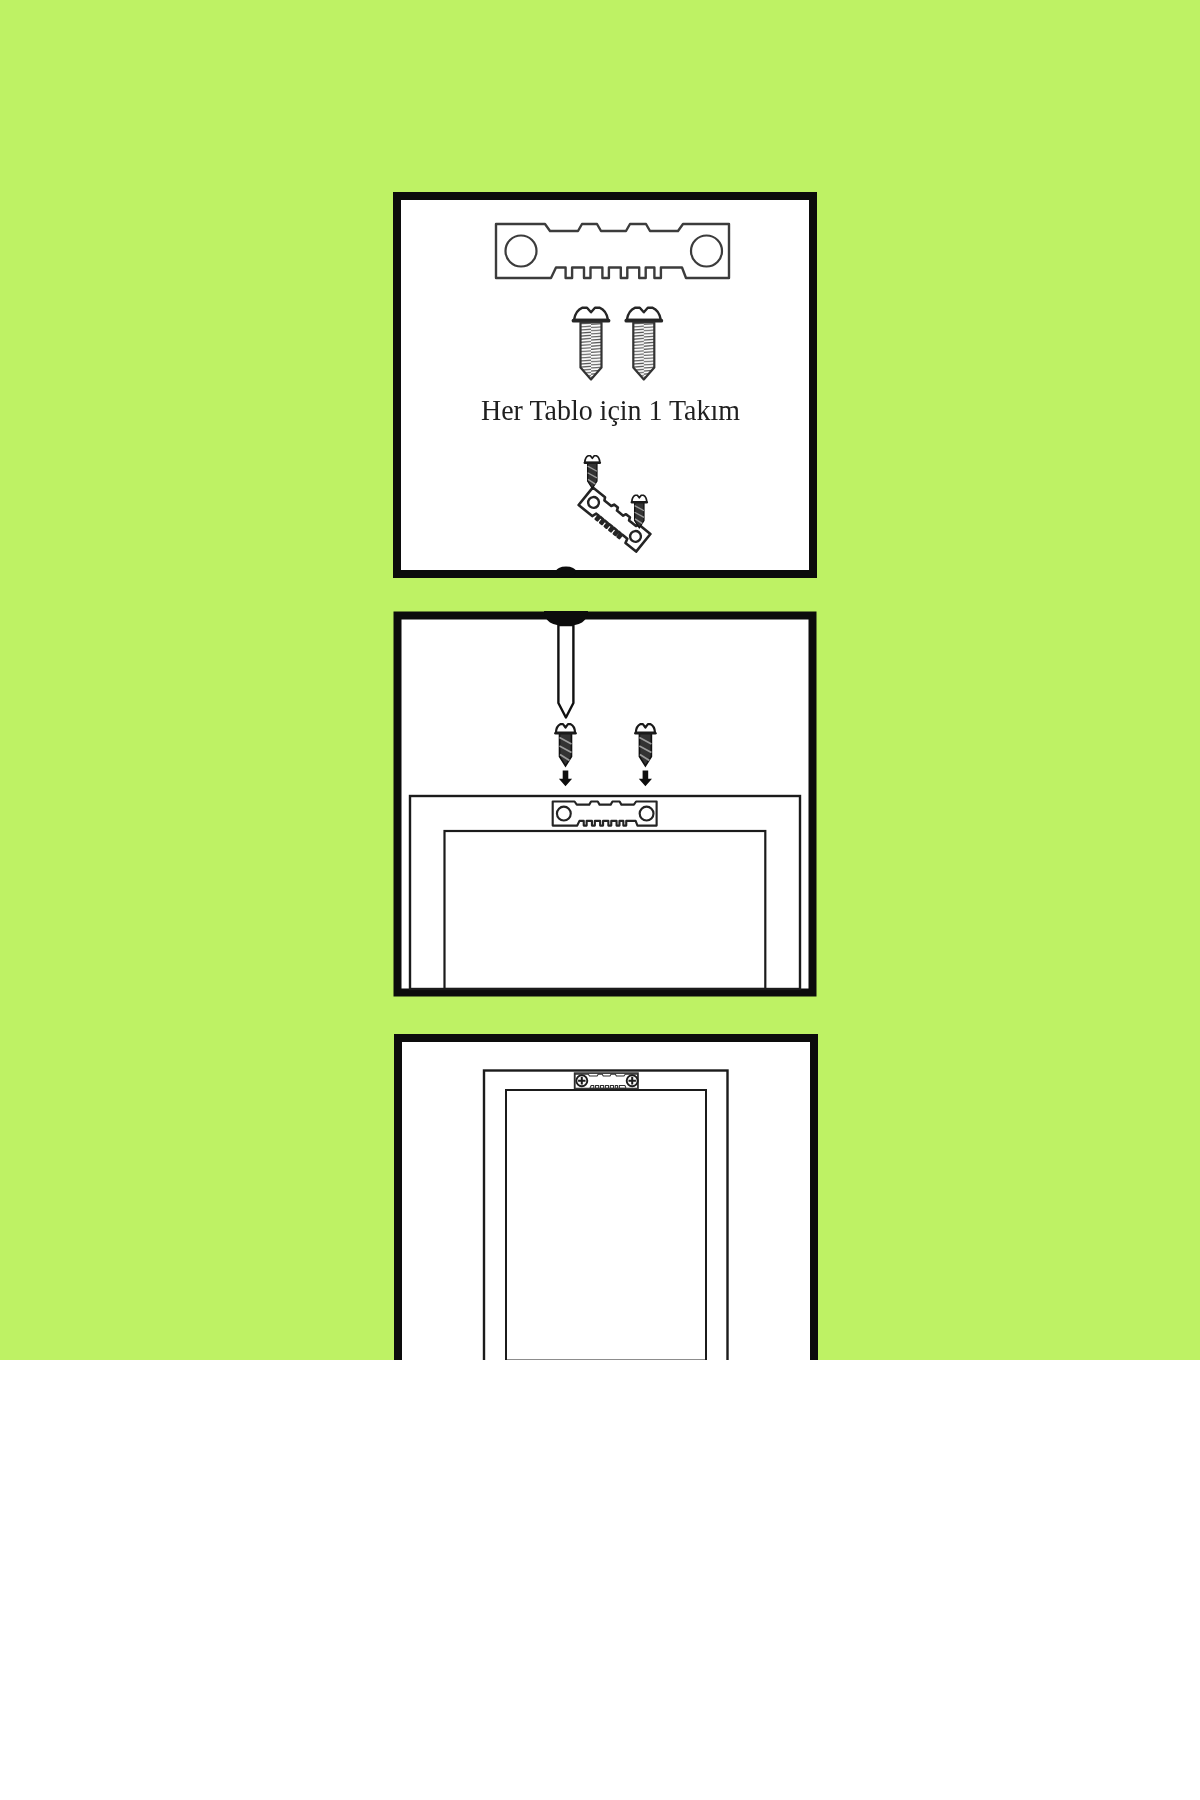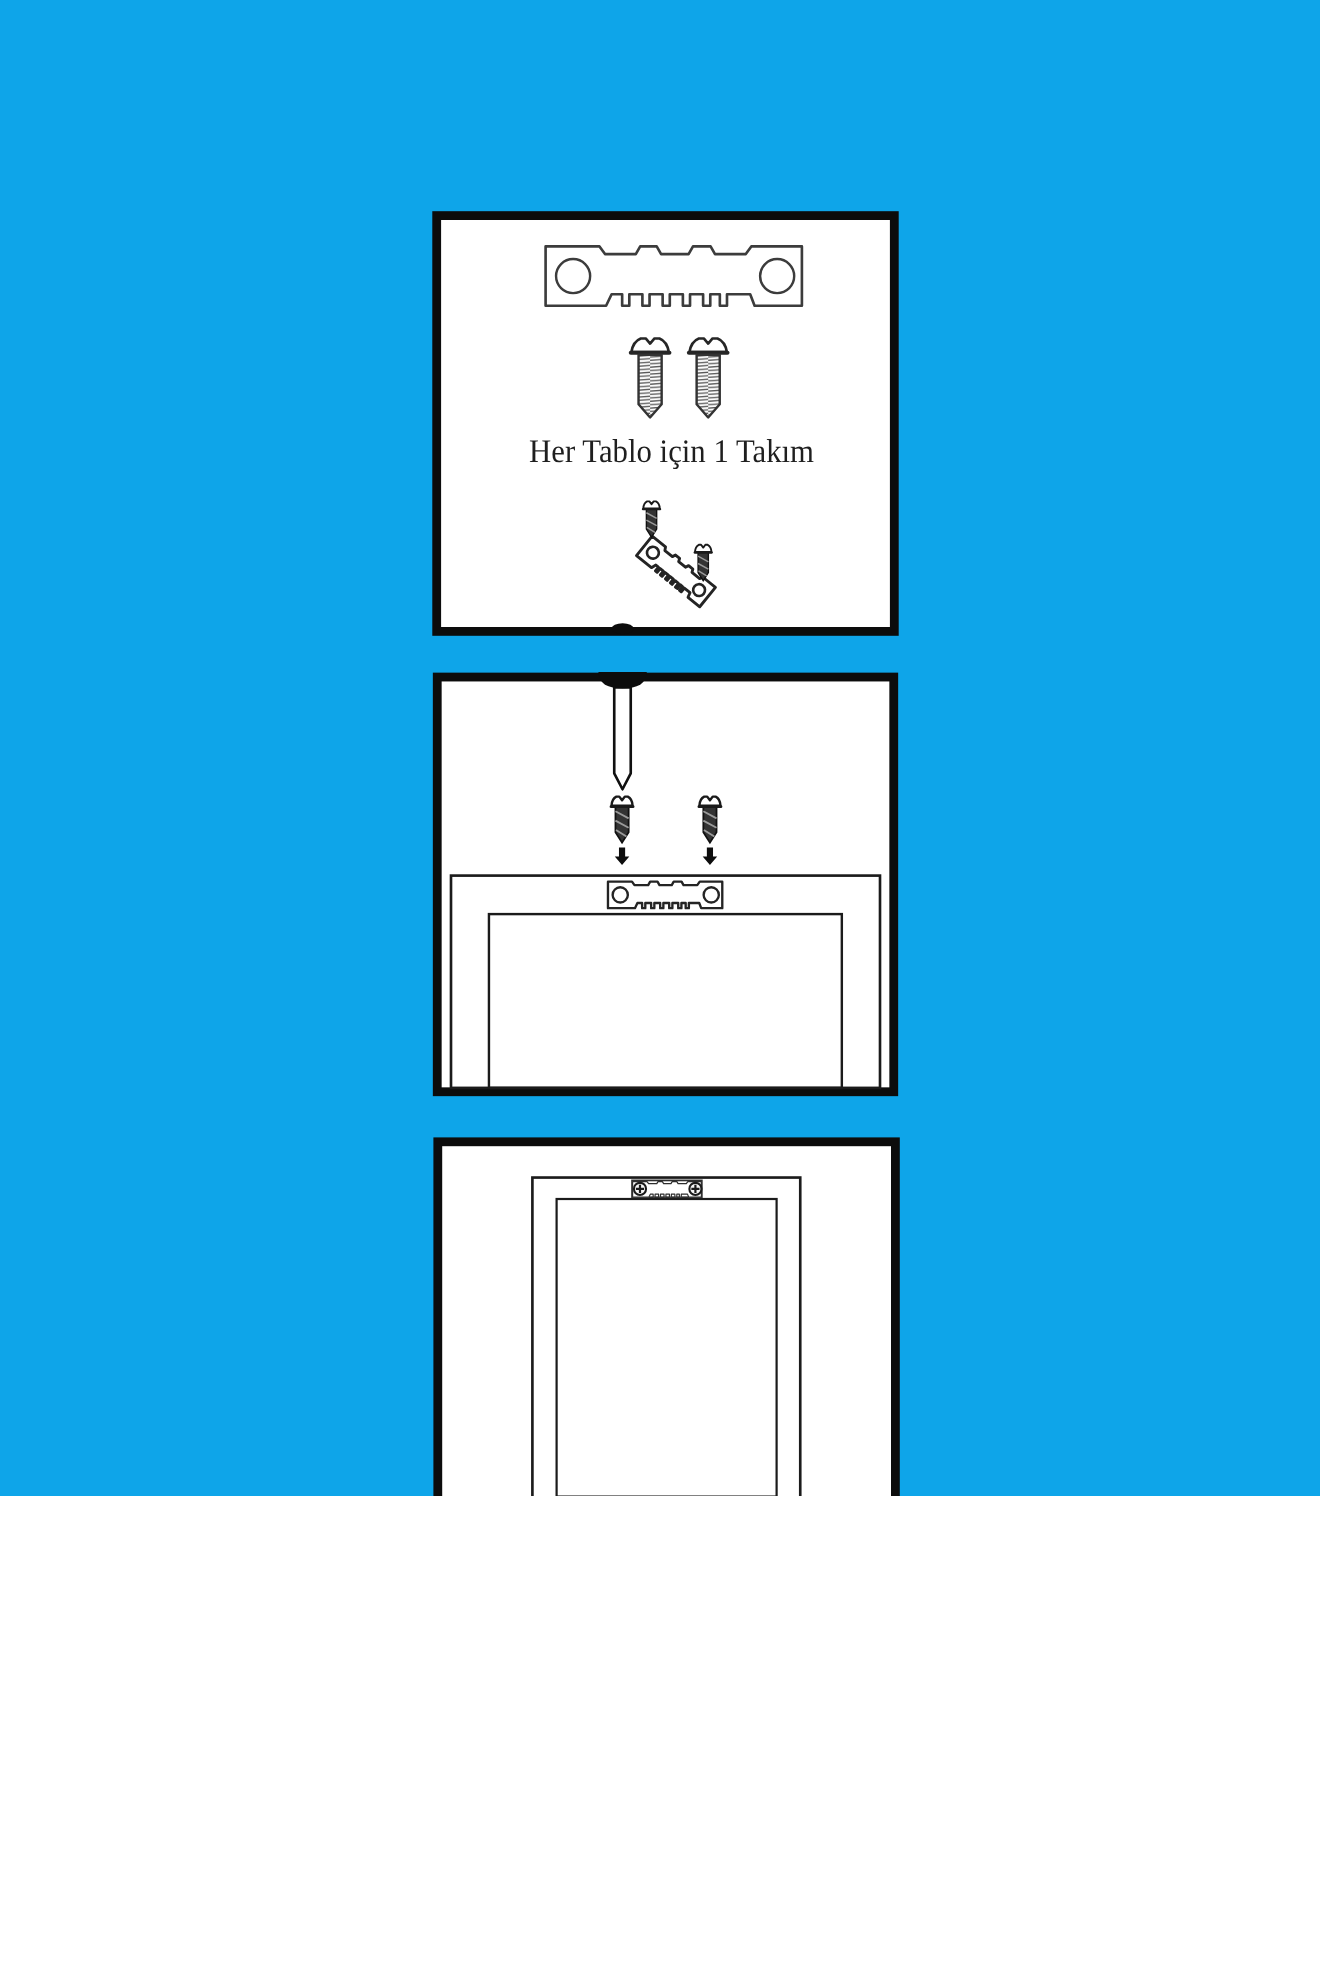--- a/index.html
+++ b/index.html
@@ -1,16 +1,16 @@
 <!DOCTYPE html>
 <html><head>
 <meta charset="utf-8">
 <style>
 html,body{margin:0;padding:0;background:#ffffff;}
-#page{position:relative;width:1200px;height:1360px;background:#0ea5e9;overflow:hidden;font-family:"Liberation Sans",sans-serif;}
+#page{position:relative;width:1200px;height:1360px;background:#bef264;overflow:hidden;font-family:"Liberation Sans",sans-serif;}
 </style>
 </head>
 <body>
 <div id="page">
 <svg width="1200" height="1800" viewBox="0 0 1200 1800">
 <defs>
 <pattern id="thr" width="22" height="3.1" patternUnits="userSpaceOnUse">
 <rect width="22" height="3.1" fill="#fcfcfc"></rect>
 <path d="M0,2.5 L22,1.0" stroke="#555555" stroke-width="1.1" fill="none"></path>
 </pattern>

